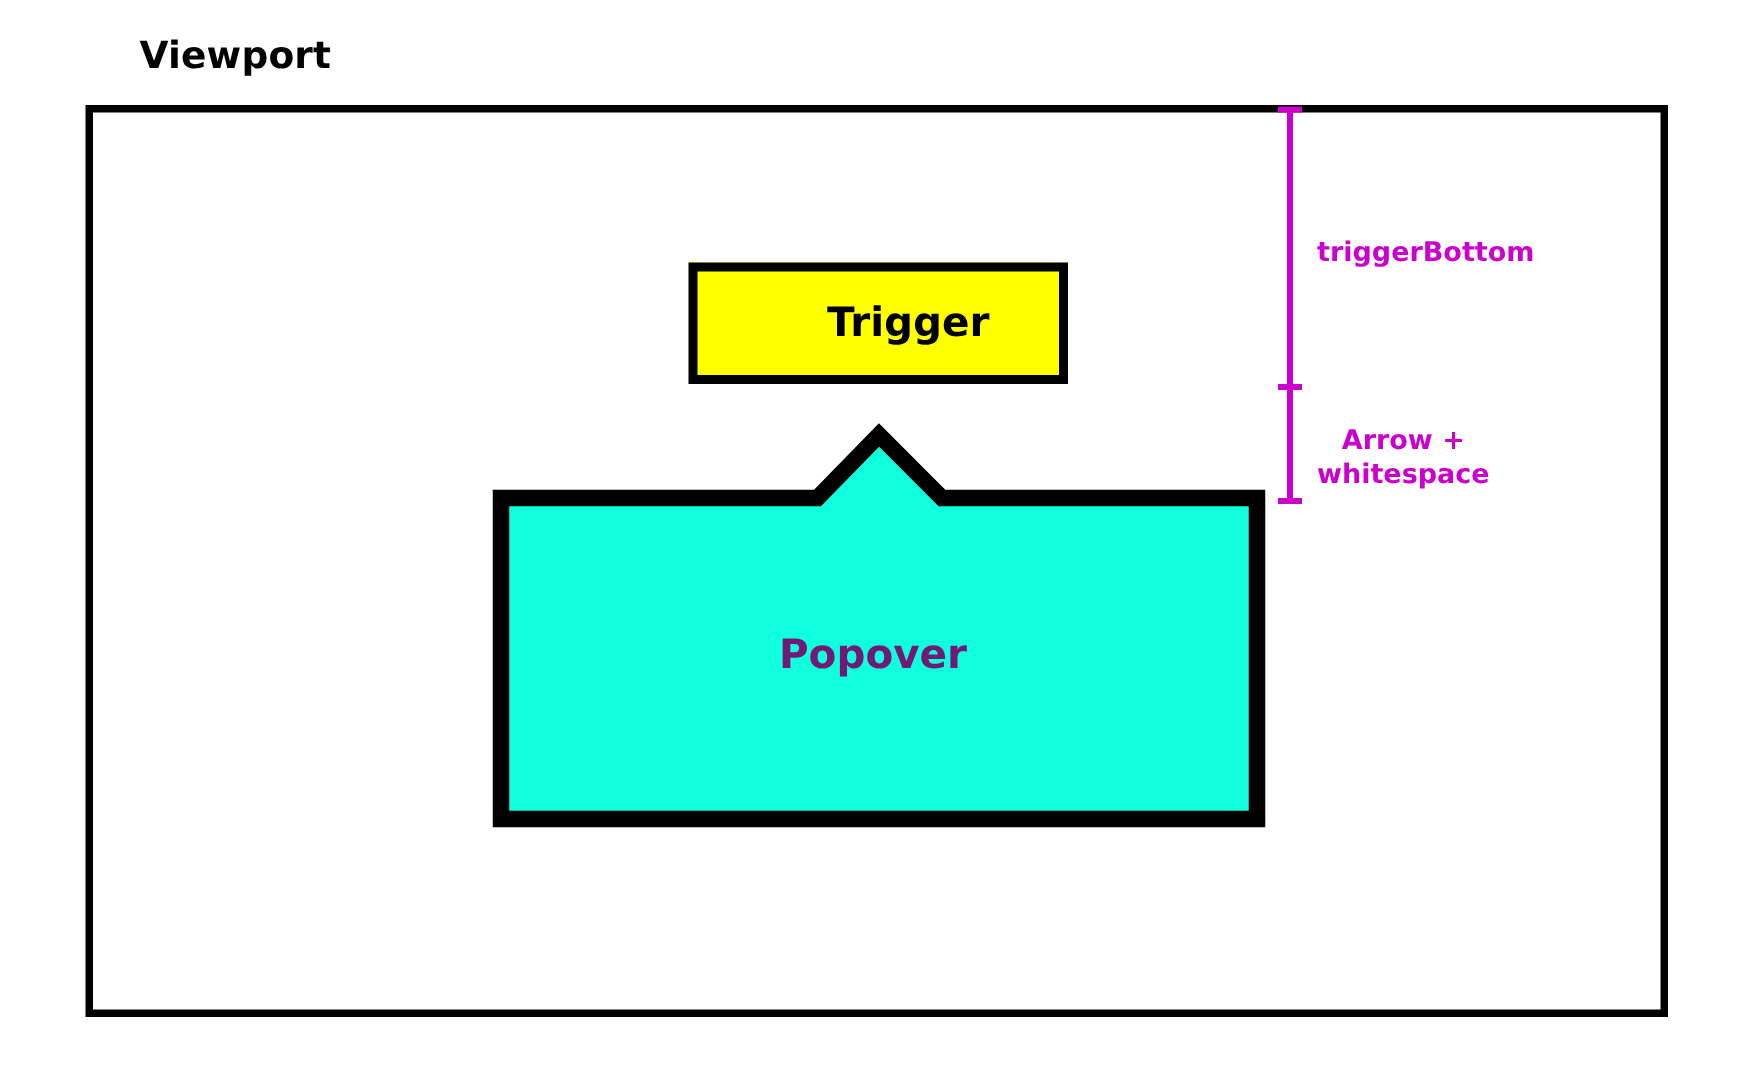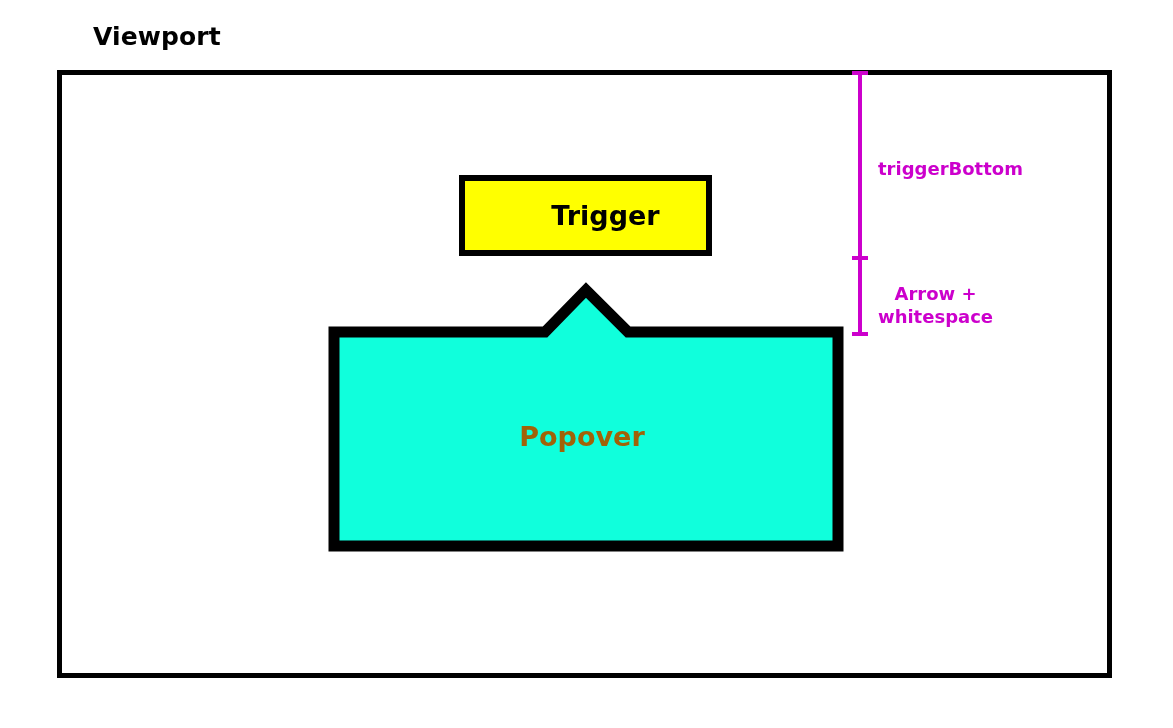--- a/index.html
+++ b/index.html
@@ -81,21 +81,21 @@
     width: 520px;
     height: 272px;
     display: flex;
     align-items: center;
     justify-content: center;
     pointer-events: none;
   }
   #popover-label .box-label {
     font-size: 27px;
     font-weight: bold;
-    color: #a16207;
+    color: #701a75;
     transform: translate(-4px, 18px);
   }
 
   
   #measure-group {
     position: absolute;
     left: 845px;
     top: 65px;
     width: 40px;
     height: 280px;

